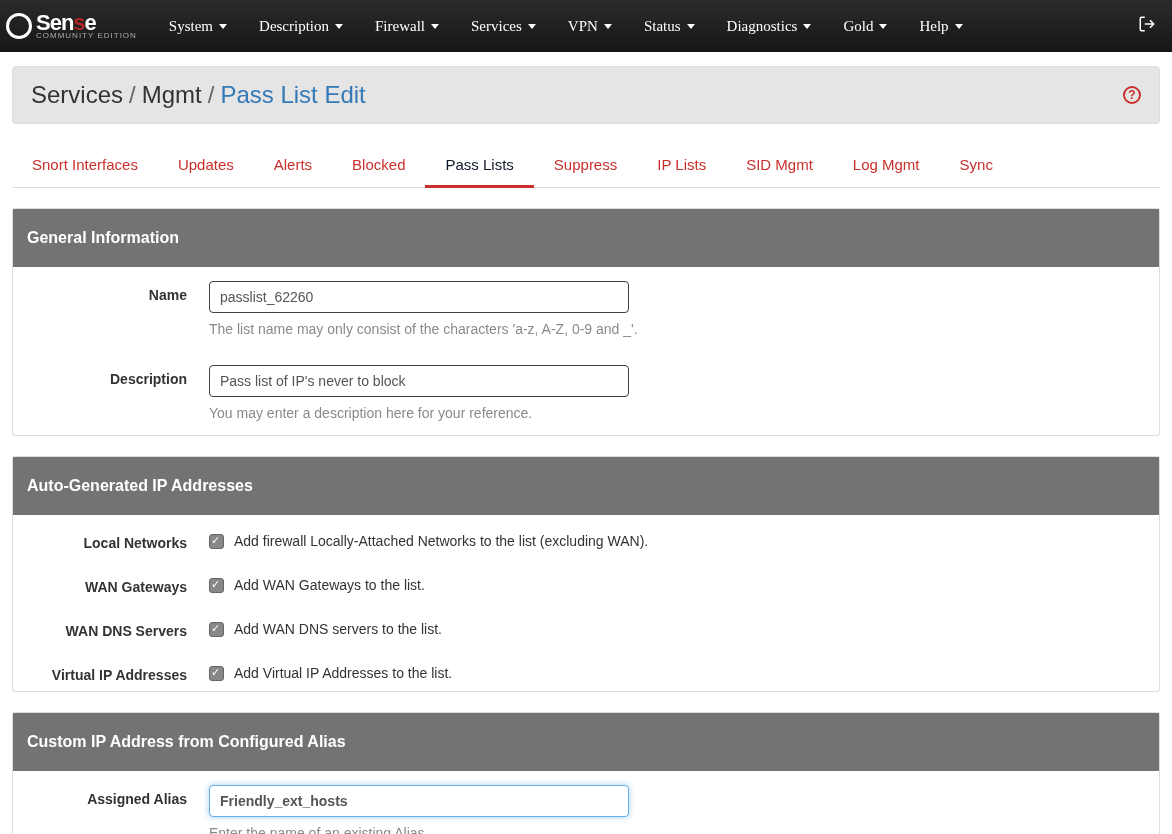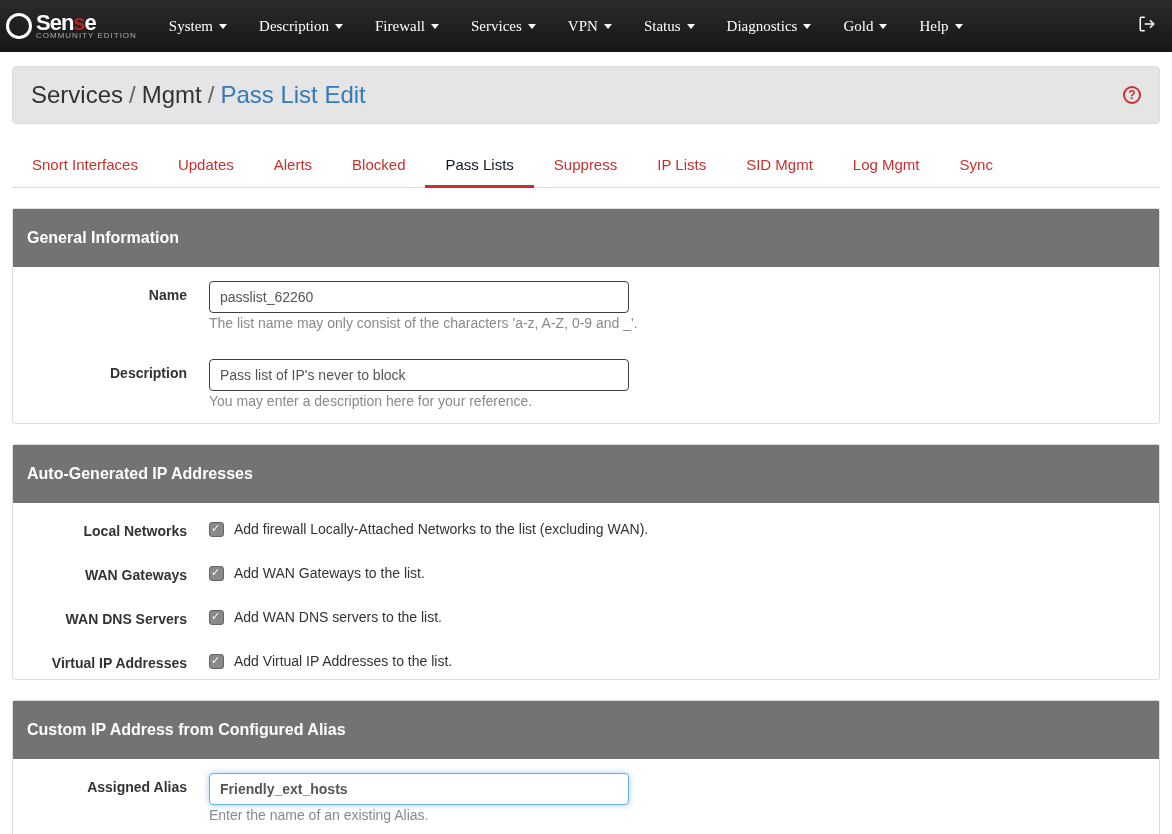--- a/index.html
+++ b/index.html
@@ -97,21 +97,21 @@
   .row input[type=text] {
     width:420px; padding:7px 10px; border:1px solid #404040; border-radius:4px;
     font-size:14px; color:#555;
   }
   .row input[type=text].focused {
     border-color:#66afe9;
     box-shadow:0 0 6px rgba(102,175,233,.6);
     outline:none;
     font-weight:bold;
   }
-  .help-text { color:#8a8a8a; font-size:14px; margin-top:2px; margin-bottom:8px;}
+  .help-text { color:#8a8a8a; font-size:14px; margin-top:8px; margin-bottom:8px;}
   .chk-row { display:flex; align-items:center; gap:10px; padding:4px 0;}
   .chk {
     width:15px;height:15px;border:1px solid #666;border-radius:3px;
     background:#888; position:relative; flex-shrink:0;
   }
   .chk.checked::after{
     content:"✓"; color:#fff; font-size:11px; position:absolute; top:-1px; left:1px;
   }
   .container{position:relative; min-height:834px;}
 </style>

